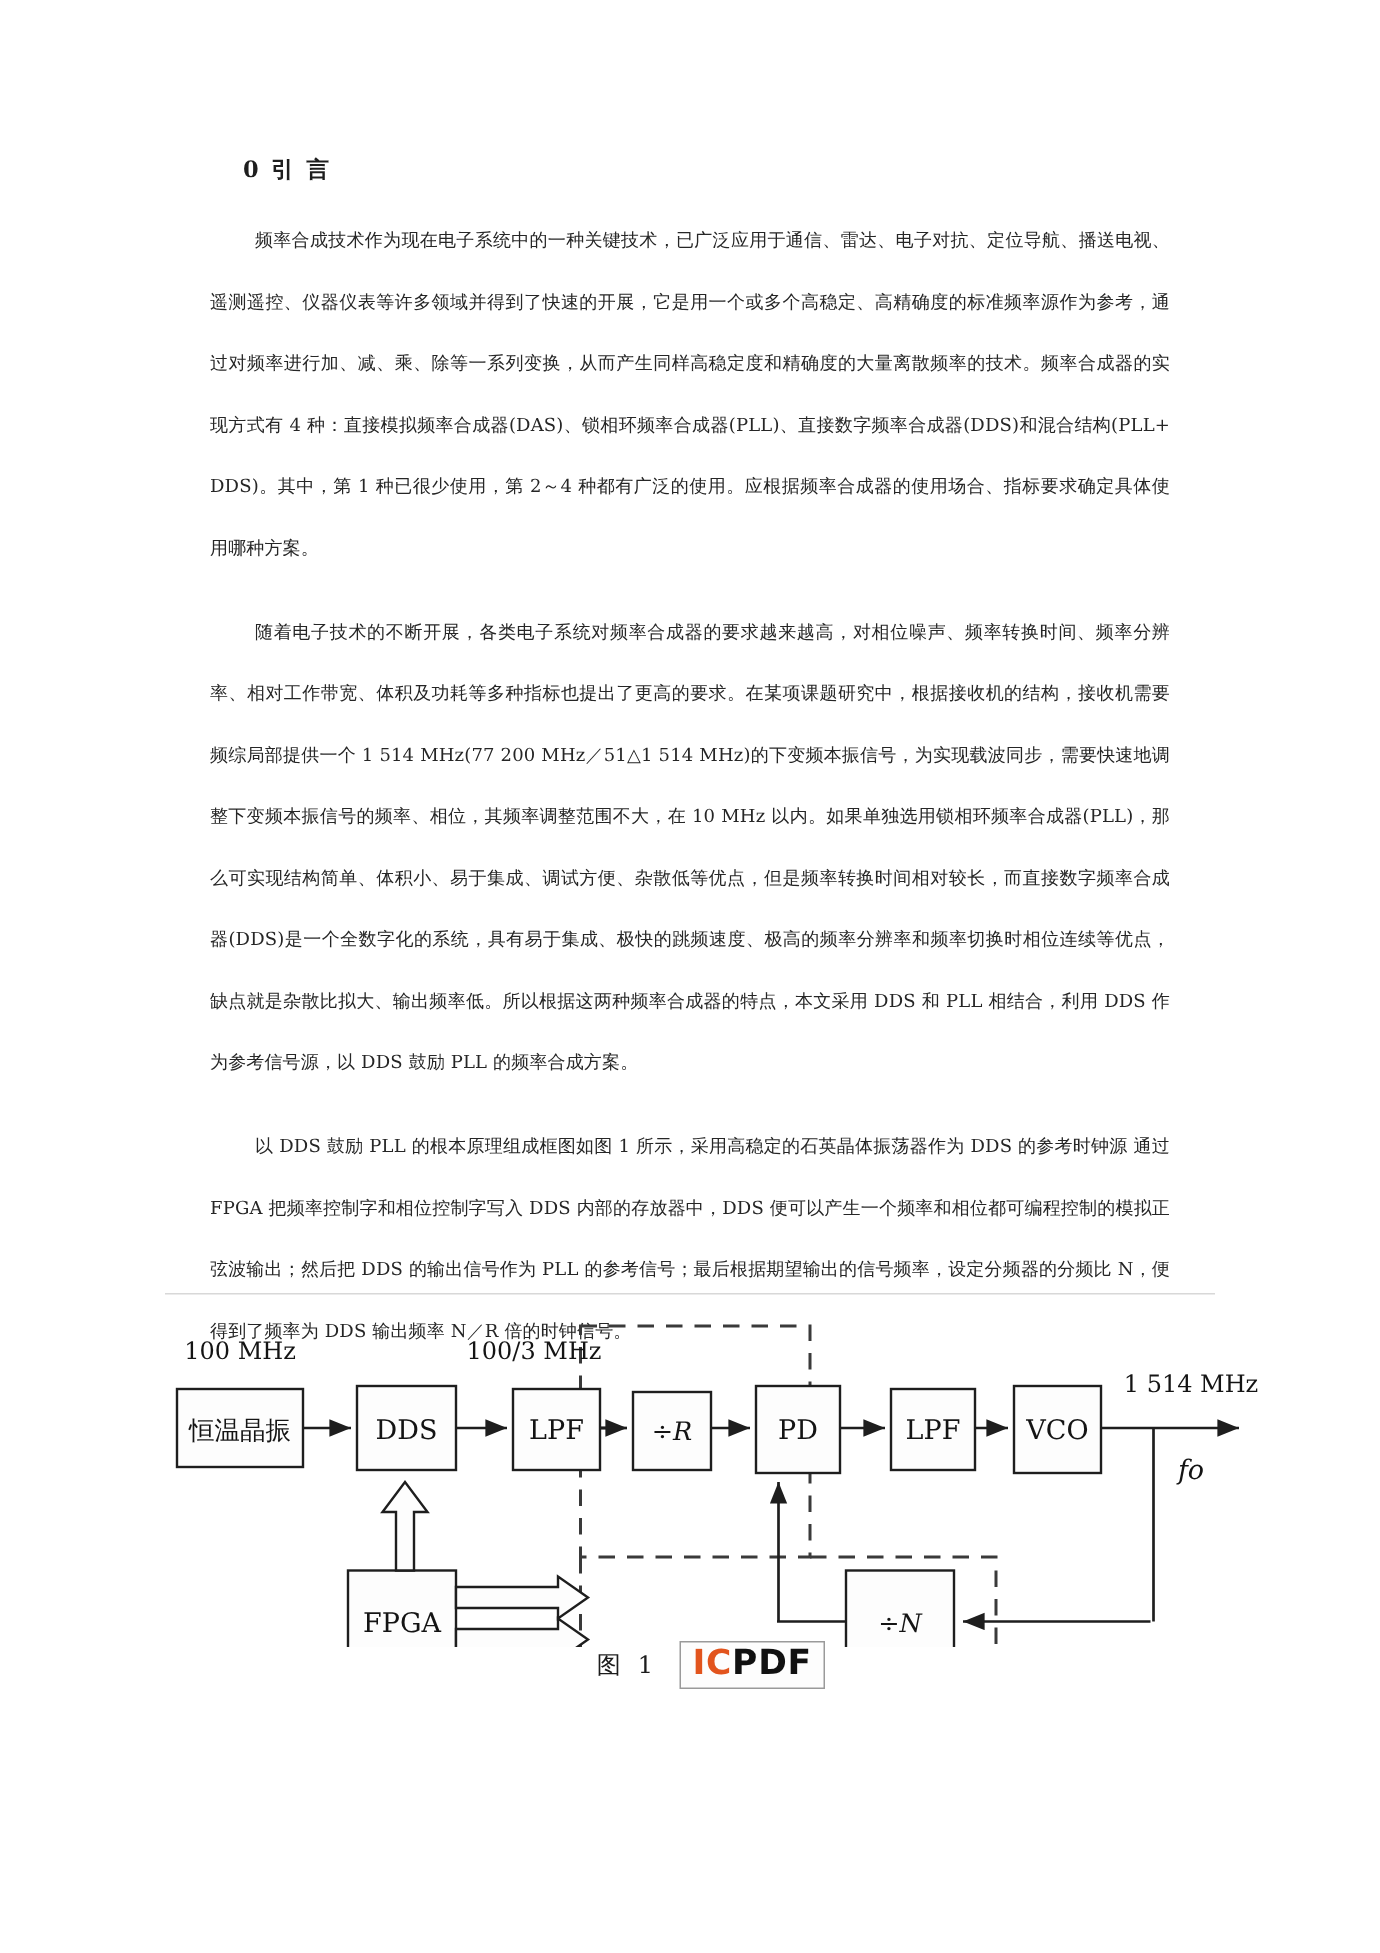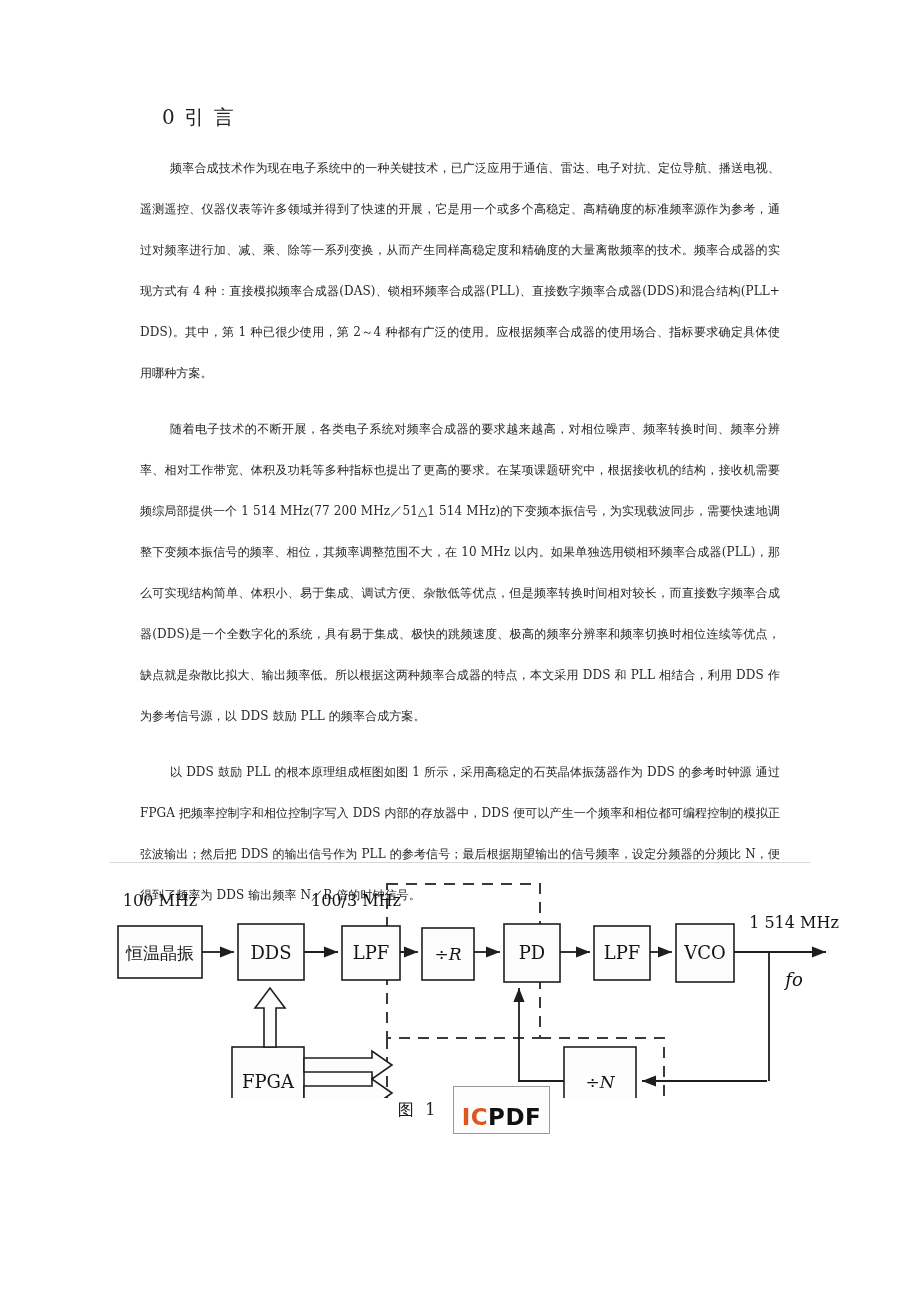--- a/index.html
+++ b/index.html
@@ -21,25 +21,25 @@
     box-sizing: border-box;
     padding: 0;
   }
   .content {
     position: absolute;
     left: 140px;
     top: 104px;
     width: 640px;
   }
   .heading {
-    font-size: 20px;
+    font-size: 15px;
     letter-spacing: 1.6px;
     margin: 0 0 17px 22px;
     color: #1e1e1e;
-    font-weight: normal;
+    font-weight: bold;
     font-family: "DejaVu Serif", "Liberation Serif", serif;
   }
   .heading.second {
     margin-top: 26px;
     margin-bottom: 16px;
   }
   .para {
     font-size: 12px;
     line-height: 41px;
     text-align: justify;
@@ -90,21 +90,21 @@
     font-size: 16px;
     letter-spacing: 3.2px;
     color: #1c1c1c;
     font-family: "DejaVu Serif", "Liberation Serif", serif;
     white-space: nowrap;
   }
   .icpdf {
     margin-left: 14px;
     border: 1.5px solid #9a9a9a;
     background: #fdfdfd;
-    padding: 18px 8px 3px 8px;
+    padding: 2px 8px 3px 8px;
     font-family: "DejaVu Sans", "Liberation Sans", sans-serif;
     font-weight: bold;
     font-size: 23px;
     letter-spacing: 0.5px;
     line-height: 1.05;
     display: inline-block;
   }
   .icpdf .ic { color: #e2541d; }
   .icpdf .pdf { color: #111111; }
 </style>

